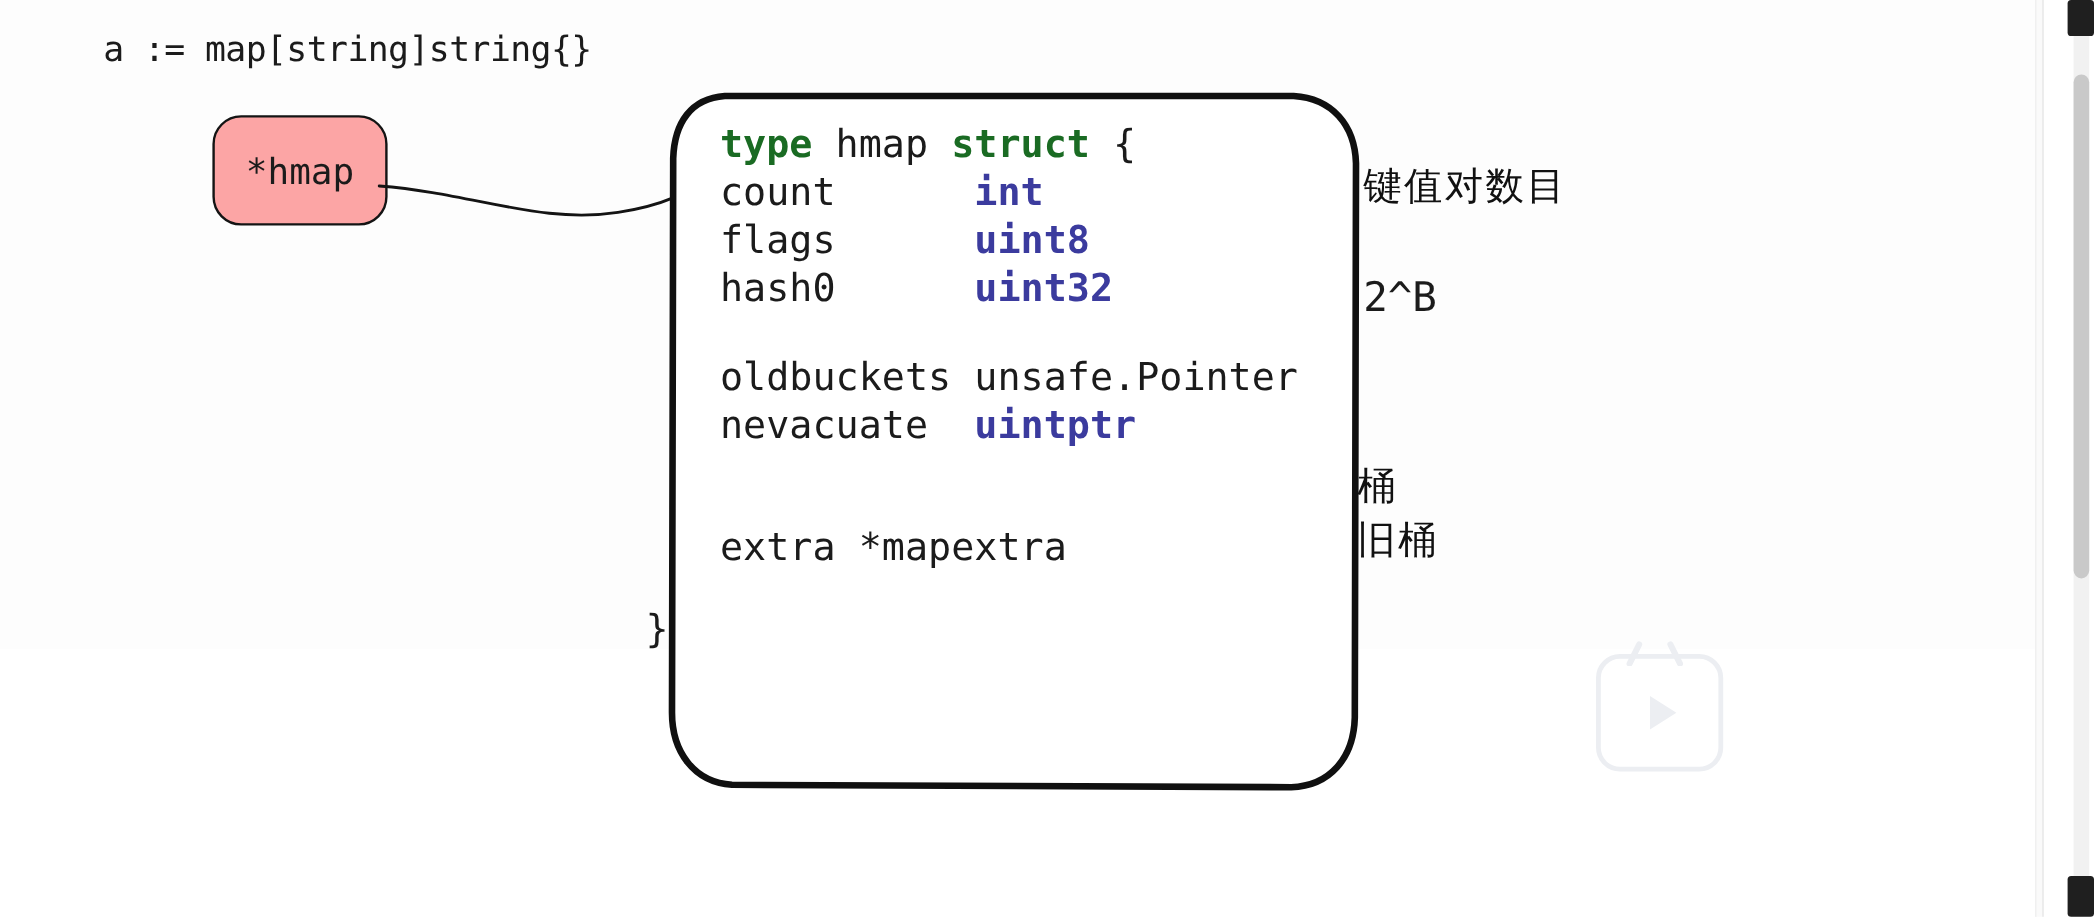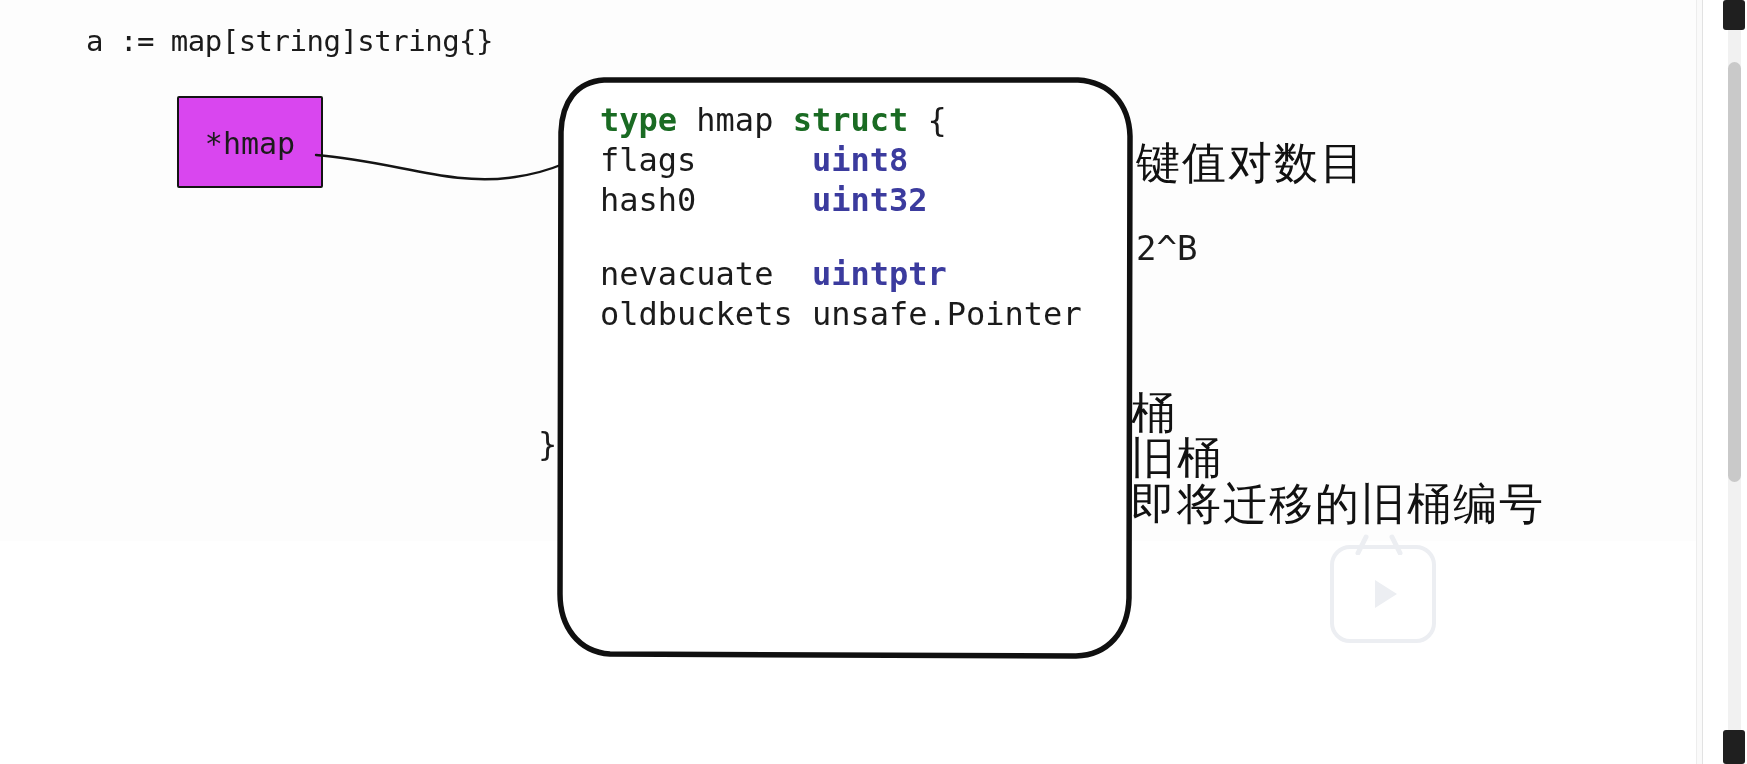--- a/index.html
+++ b/index.html
@@ -23,22 +23,22 @@
     letter-spacing:-0.5px;
     color:#1b1b1b;
     white-space:pre;
   }
 
   
   .hmap-box{
     position:absolute;left:177px;top:96px;
     width:142px;height:88px;
     border:2.2px solid #141414;
-    border-radius:2px;
-    background:#d946ef;
+    border-radius:24px;
+    background:#fca5a5;
     display:flex;align-items:center;justify-content:center;
   }
   .hmap-box-label{
     font-family:"DejaVu Sans Mono","Liberation Mono",monospace;
     font-size:30px;color:#1b1b1b;white-space:pre;
     transform:translateY(1px);
   }
 
   
   .arrow-svg{position:absolute;left:300px;top:115px;width:310px;height:80px;overflow:visible;}
@@ -62,21 +62,21 @@
   .spacer{height:34px;}
   .spacer-sm{height:28px;}
 
   
   .ann{
     position:absolute;
     font-family:"DejaVu Serif","Liberation Serif",serif;
     color:#111111;
     white-space:pre;
   }
-  .ann-cjk{font-size:44px;letter-spacing:2px;}
+  .ann-cjk{font-size:32px;letter-spacing:2px;}
   .ann-mono{
     font-family:"DejaVu Sans Mono","Liberation Mono",monospace;
     font-size:34px;color:#1b1b1b;
   }
 
   
   .right-gutter{
     position:absolute;right:0;top:0;width:44px;height:764px;
     background:#ffffff;border-left:1px solid #e2e2e2;
   }
@@ -138,52 +138,53 @@
              C 552 581, 572 558, 573 524
              L 574 62
              C 573 30, 554 8, 522 6
              Z" fill="#ffffff" stroke="#101010" stroke-width="5.5" stroke-linejoin="round"></path>
   </svg>
 
   <div class="struct-body">
 
     <div class="code-line"><span class="kw">type</span><span class="plain"> </span><span class="plain">hmap</span><span class="plain"> </span><span class="kw">struct</span><span class="plain"> </span><span class="plain">{</span></div>
 
+    <div class="code-line"><span class="plain">count</span><span class="plain">      </span><span class="typ">int</span></div>
 
     <div class="code-line"><span class="plain">flags</span><span class="plain">      </span><span class="typ">uint8</span></div>
 
 
 
     <div class="code-line"><span class="plain">hash0</span><span class="plain">      </span><span class="typ">uint32</span></div>
 
     <div class="spacer"></div>
 
 
+    <div class="code-line"><span class="plain">oldbuckets</span><span class="plain"> </span><span class="plain">unsafe.Pointer</span></div>
+
     <div class="code-line"><span class="plain">nevacuate</span><span class="plain">  </span><span class="typ">uintptr</span></div>
-
-    <div class="code-line"><span class="plain">oldbuckets</span><span class="plain"> </span><span class="plain">unsafe.Pointer</span></div>
 
     <div class="spacer"></div>
     <div class="spacer-sm"></div>
 
+    <div class="code-line"><span class="plain">extra *mapextra</span></div>
 
     <div class="spacer-sm"></div>
 
     <div class="code-line" style="margin-left:-62px;"><span class="plain">}</span></div>
   </div>
 
   <div class="ann ann-cjk" style="left:1136px;top:134px;">键值对数目</div>
 
   <div class="ann ann-mono" style="left:1136px;top:228px;">2^B</div>
 
   <div class="ann ann-cjk" style="left:1131px;top:384px;">桶</div>
 
   <div class="ann ann-cjk" style="left:1131px;top:429px;">旧桶</div>
 
-  <div class="ann ann-cjk" style="left:1131px;top:475px;">即将迁移的旧桶编号</div>
 
   <svg class="watermark-ears" viewBox="0 0 54 22">
     <path d="M 6 20 L 14 4 M 48 20 L 40 4" stroke="#eceef2" stroke-width="5" fill="none" stroke-linecap="round"></path>
   </svg>
   <div class="watermark">
     <div class="wm-play"></div>
   </div>
 
   <div class="page-edge"></div>
   <div class="right-gutter">

